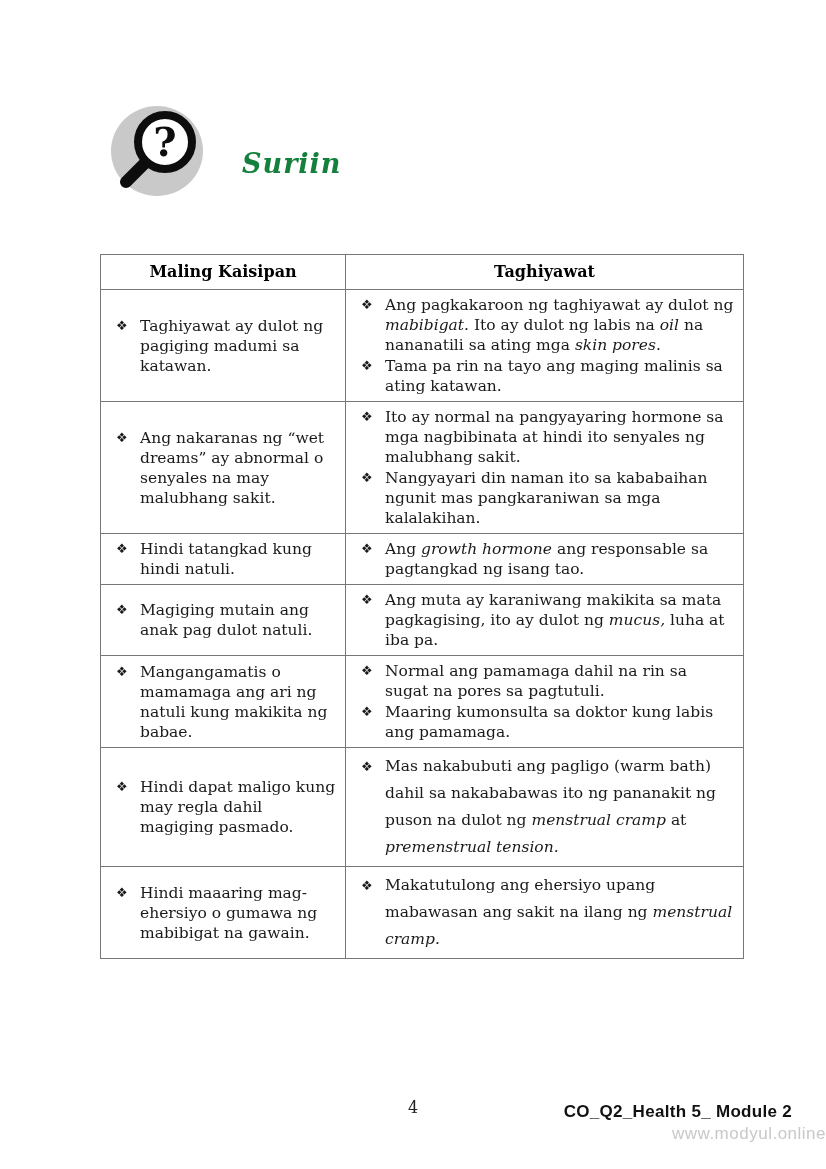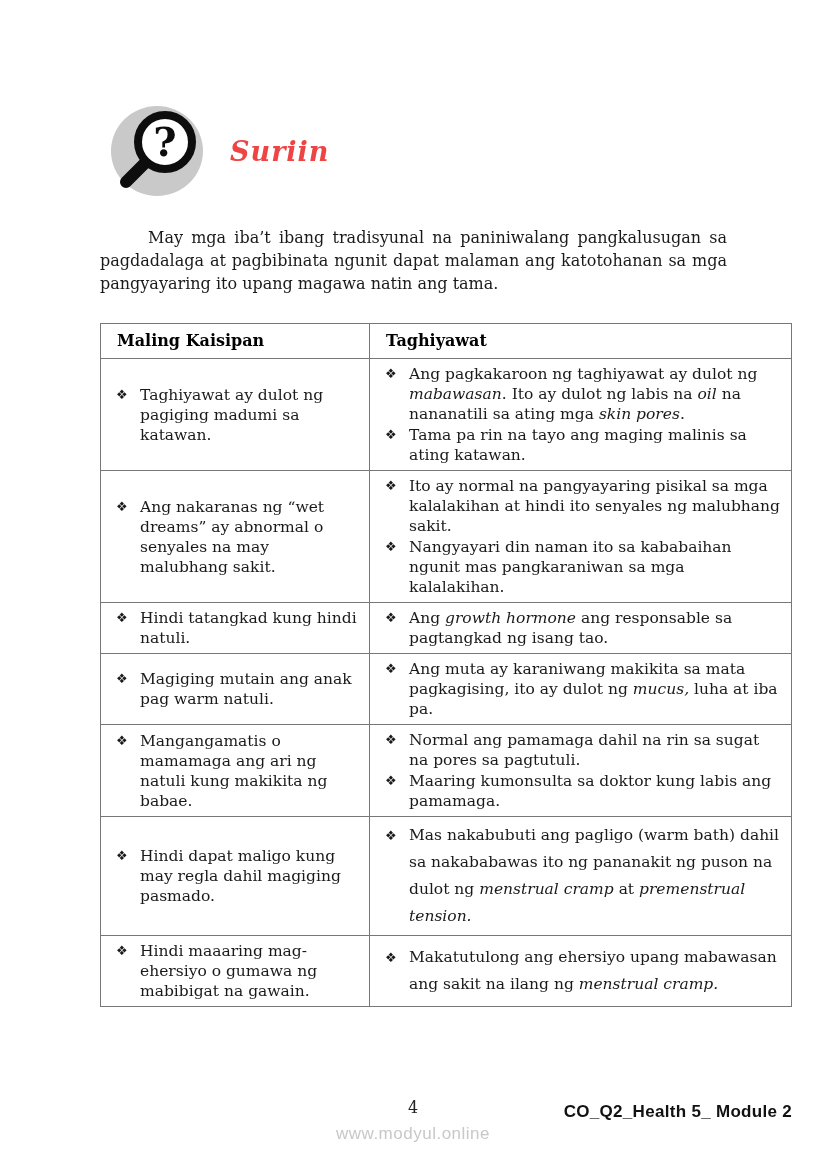--- a/index.html
+++ b/index.html
@@ -13,43 +13,43 @@
     position:relative;
     width:826px;height:1169px;
     background:#ffffff;
     font-family:"DejaVu Serif", serif;
     color:var(--text);
     overflow:hidden;
   }
   
   .icon-wrap{position:absolute;left:107px;top:100px;width:100px;height:100px;}
   .section-title{
-    position:absolute;left:226px;top:132px;margin:4px;
+    position:absolute;left:226px;top:132px;margin:16px;
     font-size:27px;font-weight:bold;font-style:italic;
-    letter-spacing:1px;color:#ef4444;
+    letter-spacing:1px;color:#15803d;
   }
   
   .content{position:absolute;left:100px;top:226px;width:627px;}
   .para{
     margin:0;text-indent:48px;text-align:justify;
     font-size:16px;line-height:23px;color:var(--text);
   }
   
   .mtable{
     width:627px;margin-top:28px;border-collapse:collapse;
     font-size:15.5px;line-height:20px;table-layout:fixed;
   }
   .mtable th,.mtable td{
     border:1px solid var(--border);
     vertical-align:middle;
     padding:4px 8px 4px 10px;
   }
   .mtable th{
-    font-size:16px;font-weight:bold;text-align:left;color:#000;
-    padding:7px 16px;
+    font-size:16px;font-weight:bold;text-align:center;color:#000;
+    padding:7px 4px;
   }
   .col-left{width:236px;}
   .col-right{width:389px;}
   .bullet-item{display:flex;align-items:flex-start;margin:1px 0;}
   .bullet{
     flex:0 0 24px;text-align:left;padding-left:5px;
     font-family:"DejaVu Sans", sans-serif;font-size:13px;line-height:20px;
   }
   .btext{flex:1 1 auto;}
   .em{font-style:italic;}
@@ -60,21 +60,21 @@
     position:absolute;left:0;top:1098px;width:826px;
     text-align:center;font-size:16px;color:#222;
   }
   .module-code{
     position:absolute;right:34px;top:1102px;
     font-family:"Liberation Sans", sans-serif;
     font-weight:bold;font-size:17px;color:#111;letter-spacing:0.3px;margin-left:40px;
   }
   .watermark{
     position:absolute;left:0;top:1124px;width:826px;
-    text-align:center;
+    text-align:right;
     font-family:"Liberation Sans", sans-serif;
     font-size:17px;color:var(--watermark);letter-spacing:0.5px;
   }
 </style>
 </head>
 <body>
 
 <div class="page">
 
   <div class="icon-wrap">
@@ -82,59 +82,58 @@
       <ellipse cx="50" cy="51" rx="46" ry="45" fill="var(--icon-circle)"></ellipse>
       <line x1="40" y1="61" x2="19" y2="82" stroke="#0d0d0d" stroke-width="12" stroke-linecap="round"></line>
       <circle cx="58" cy="42" r="27" fill="#ffffff" stroke="#0d0d0d" stroke-width="8"></circle>
       <text x="58" y="56" text-anchor="middle" font-family="DejaVu Serif, serif" font-size="40" font-weight="bold" fill="#0d0d0d">?</text>
     </svg>
   </div>
 
   <h1 class="section-title">Suriin</h1>
 
   <div class="content">
-    <p class="para">May mga iba’t ibang tradisyunal na paniniwalang pangkalusugan sa pagdadalaga at pagbibinata ngunit dapat malaman ang katotohanan sa mga pangyayaring ito upang magawa natin ang tama.</p>
 
     <table class="mtable">
       <thead>
         <tr>
           <th class="col-left">Maling Kaisipan</th>
           <th class="col-right">Taghiyawat</th>
         </tr>
       </thead>
       <tbody>
           <tr>
             <td class="col-left">
               <div class="bullet-item">
                 <span class="bullet">❖</span>
                 <span class="btext"><span>Taghiyawat ay dulot ng pagiging madumi sa katawan.</span></span>
               </div>
             </td>
             <td class="col-right">
               <div class="bullet-item">
                 <span class="bullet">❖</span>
-                <span class="btext"><span>Ang pagkakaroon ng taghiyawat ay dulot ng </span><span class="em">mabawasan</span><span>. Ito ay dulot ng labis na </span><span class="em">oil</span><span> na nananatili sa ating mga </span><span class="em">skin pores</span><span>.</span></span>
+                <span class="btext"><span>Ang pagkakaroon ng taghiyawat ay dulot ng </span><span class="em">mabibigat</span><span>. Ito ay dulot ng labis na </span><span class="em">oil</span><span> na nananatili sa ating mga </span><span class="em">skin pores</span><span>.</span></span>
               </div>
               <div class="bullet-item">
                 <span class="bullet">❖</span>
                 <span class="btext"><span>Tama pa rin na tayo ang maging malinis sa ating katawan.</span></span>
               </div>
             </td>
           </tr>
           <tr>
             <td class="col-left">
               <div class="bullet-item">
                 <span class="bullet">❖</span>
                 <span class="btext"><span>Ang nakaranas ng “wet dreams” ay abnormal o senyales na may malubhang sakit.</span></span>
               </div>
             </td>
             <td class="col-right">
               <div class="bullet-item">
                 <span class="bullet">❖</span>
-                <span class="btext"><span>Ito ay normal na pangyayaring pisikal sa mga kalalakihan at hindi ito senyales ng malubhang sakit.</span></span>
+                <span class="btext"><span>Ito ay normal na pangyayaring hormone sa mga nagbibinata at hindi ito senyales ng malubhang sakit.</span></span>
               </div>
               <div class="bullet-item">
                 <span class="bullet">❖</span>
                 <span class="btext"><span>Nangyayari din naman ito sa kababaihan ngunit mas pangkaraniwan sa mga kalalakihan.</span></span>
               </div>
             </td>
           </tr>
           <tr>
             <td class="col-left">
               <div class="bullet-item">
@@ -146,21 +145,21 @@
               <div class="bullet-item">
                 <span class="bullet">❖</span>
                 <span class="btext"><span>Ang </span><span class="em">growth hormone</span><span> ang responsable sa pagtangkad ng isang tao.</span></span>
               </div>
             </td>
           </tr>
           <tr>
             <td class="col-left">
               <div class="bullet-item">
                 <span class="bullet">❖</span>
-                <span class="btext"><span>Magiging mutain ang anak pag warm natuli.</span></span>
+                <span class="btext"><span>Magiging mutain ang anak pag dulot natuli.</span></span>
               </div>
             </td>
             <td class="col-right">
               <div class="bullet-item">
                 <span class="bullet">❖</span>
                 <span class="btext"><span>Ang muta ay karaniwang makikita sa mata pagkagising, ito ay dulot ng </span><span class="em">mucus,</span><span> luha at iba pa.</span></span>
               </div>
             </td>
           </tr>
           <tr>

